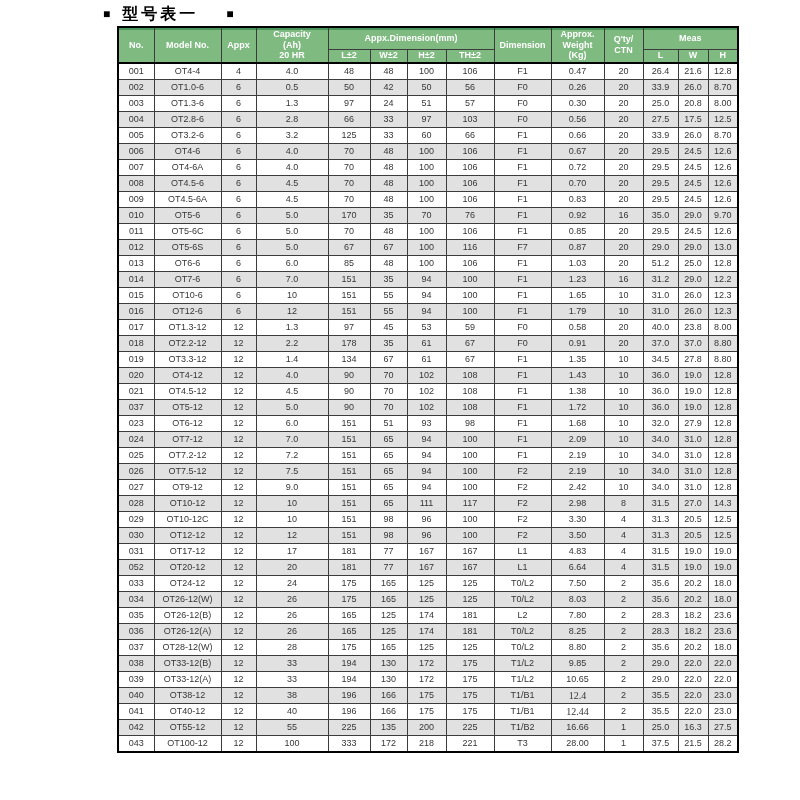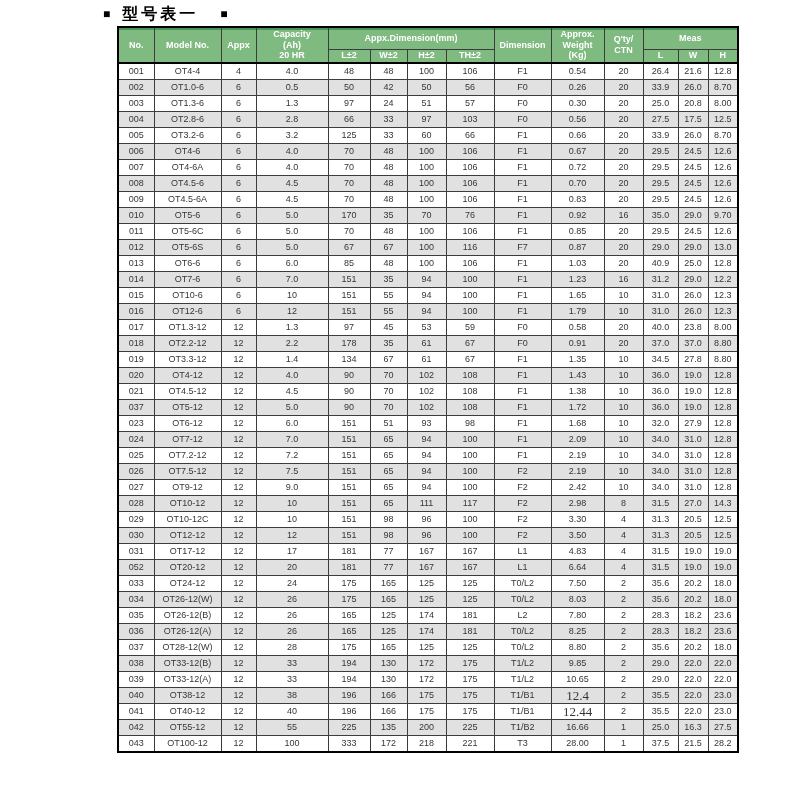--- a/index.html
+++ b/index.html
@@ -15,21 +15,21 @@
     font-family:"Liberation Sans", sans-serif;
     position:relative;overflow:hidden;
   }
   .page{position:absolute;top:5px;left:100px;width:660px;}
   .title-row{
     display:flex;align-items:center;
     margin:0 0 3px 3px;height:18px;
     color:#000;font-weight:bold;
   }
   .sq{font-size:12px;line-height:12px;}
-  .title-text{font-size:16px;letter-spacing:3px;margin:0 22px 0 12px;}
+  .title-text{font-size:16px;letter-spacing:3px;margin:0 28px 0 12px;}
   table.spec{
     margin-left:17px;
     border-collapse:collapse;
     table-layout:fixed;
     width:620px;
     border:2px solid #000;
   }
   .spec th,.spec td{
     border:1px solid var(--grid);
     padding:0;margin:0;
@@ -44,21 +44,21 @@
   .spec thead tr.hrow1 th{box-shadow:inset 0 2px 0 var(--header-green-dark);}
   .spec thead tr.hrow1{height:22px;}
   .spec thead tr.hrow2{height:14px;}
   .spec thead{border-bottom:2px solid #000;}
   .spec tbody td{
     font-size:9px;color:var(--text);
     height:15px;line-height:15px;
   }
   .spec tbody tr:nth-child(even) td{background:var(--row-alt);}
   .spec tbody td.edited{
-    font-size:13px;
+    font-size:10px;
     font-family:"Liberation Serif", serif;
     letter-spacing:0;
   }
   
   col.c-no{width:36px;} col.c-model{width:67px;} col.c-volts{width:35px;}
   col.c-capacity{width:72px;} col.c-dim-l{width:42px;} col.c-dim-w{width:37px;}
   col.c-dim-h{width:39px;} col.c-dim-th{width:48px;} col.c-terminals{width:57px;}
   col.c-weight{width:53px;} col.c-qty{width:39px;} col.c-meas-l{width:35px;}
   col.c-meas-w{width:30px;} col.c-meas-h{width:30px;}
 </style>
@@ -120,21 +120,21 @@
         <tr>
           <td>001</td>
           <td>OT4-4</td>
           <td>4</td>
           <td>4.0</td>
           <td>48</td>
           <td>48</td>
           <td>100</td>
           <td>106</td>
           <td>F1</td>
-          <td>0.54</td>
+          <td>0.47</td>
           <td>20</td>
           <td>26.4</td>
           <td>21.6</td>
           <td>12.8</td>
         </tr>
         <tr>
           <td>002</td>
           <td>OT1.0-6</td>
           <td>6</td>
           <td>0.5</td>
@@ -314,21 +314,21 @@
           <td>OT6-6</td>
           <td>6</td>
           <td>6.0</td>
           <td>85</td>
           <td>48</td>
           <td>100</td>
           <td>106</td>
           <td>F1</td>
           <td>1.03</td>
           <td>20</td>
-          <td>40.9</td>
+          <td>51.2</td>
           <td>25.0</td>
           <td>12.8</td>
         </tr>
         <tr>
           <td>014</td>
           <td>OT7-6</td>
           <td>6</td>
           <td>7.0</td>
           <td>151</td>
           <td>35</td>

